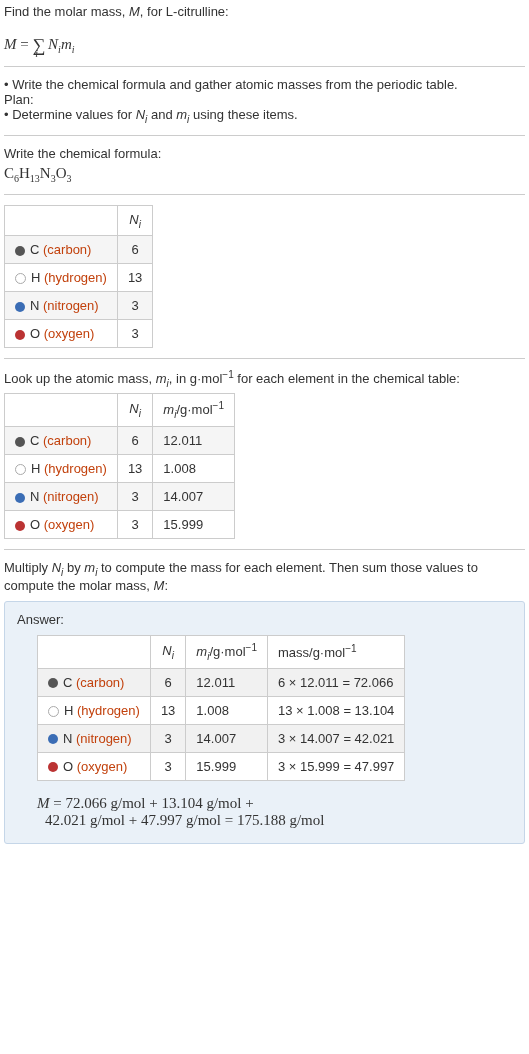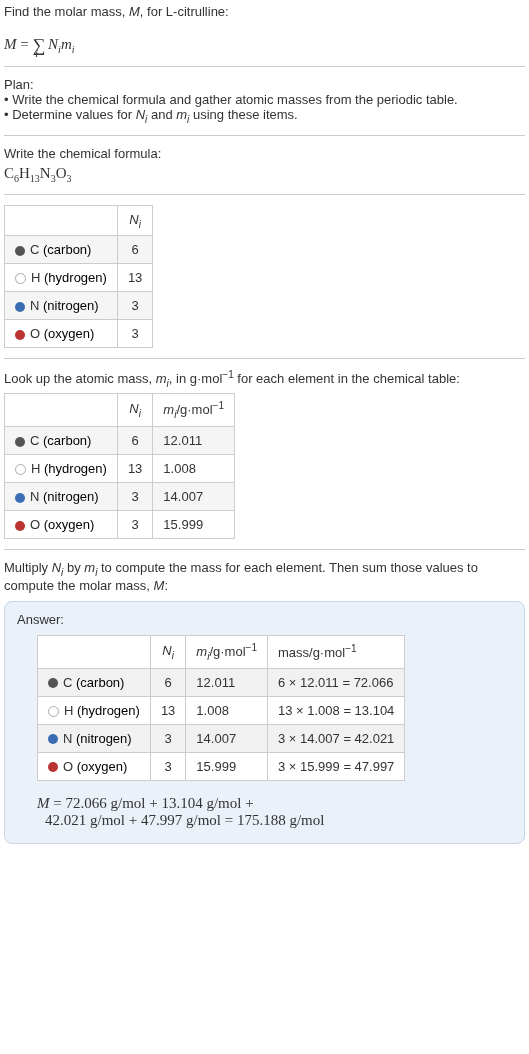--- a/index.html
+++ b/index.html
@@ -75,25 +75,25 @@
     width:10px;
     height:10px;
     border-radius:50%;
     margin-right:5px;
     vertical-align:middle;
   }
   .dot-c { background:#555; }
   .dot-h { background:#fff; border:1px solid #aaa; width:9px;height:9px;}
   .dot-n { background:#3b6db5; }
   .dot-o { background:#b33; }
-  .elem-gray { color:#000000; }
+  .elem-gray { color:#c2410c; }
   .answer-box {
     background:#eaf1f8;
     border:1px solid #c5d6e8;
-    border-radius:8px;
+    border-radius:3px;
     padding:10px 12px 14px 12px;
   }
   .answer-box table {
     background:#fff;
     border:1px solid #ccc;
   }
   .answer-box table td, .answer-box table th{
     background:#fff;
   }
   .answer-box table tr.alt td{
@@ -109,22 +109,22 @@
 <div class="section">
   <span>Find the molar mass, </span><span class="italic">M</span><span>, for L-citrulline:</span>
   <div class="formula" style="margin-top:16px;">
     <span class="italic big">M</span><span> = </span><span class="sum">∑</span><span class="sum-i italic">i</span><span class="italic">N</span><span class="sub italic">i</span><span class="italic">m</span><span class="sub italic">i</span>
   </div>
 </div>
 
 <hr>
 
 <div class="section">
+  <div>• Write the chemical formula and gather atomic masses from the periodic table.</div>
   <div>Plan:</div>
-  <div>• Write the chemical formula and gather atomic masses from the periodic table.</div>
   <div>
     <span>• Determine values for </span><span class="italic">N</span><span class="sub italic">i</span><span> and </span><span class="italic">m</span><span class="sub italic">i</span><span> using these items.</span>
   </div>
 </div>
 
 <hr>
 
 <div class="section">
   <div>Write the chemical formula:</div>
   <div class="formula" style="margin-top:4px;">

